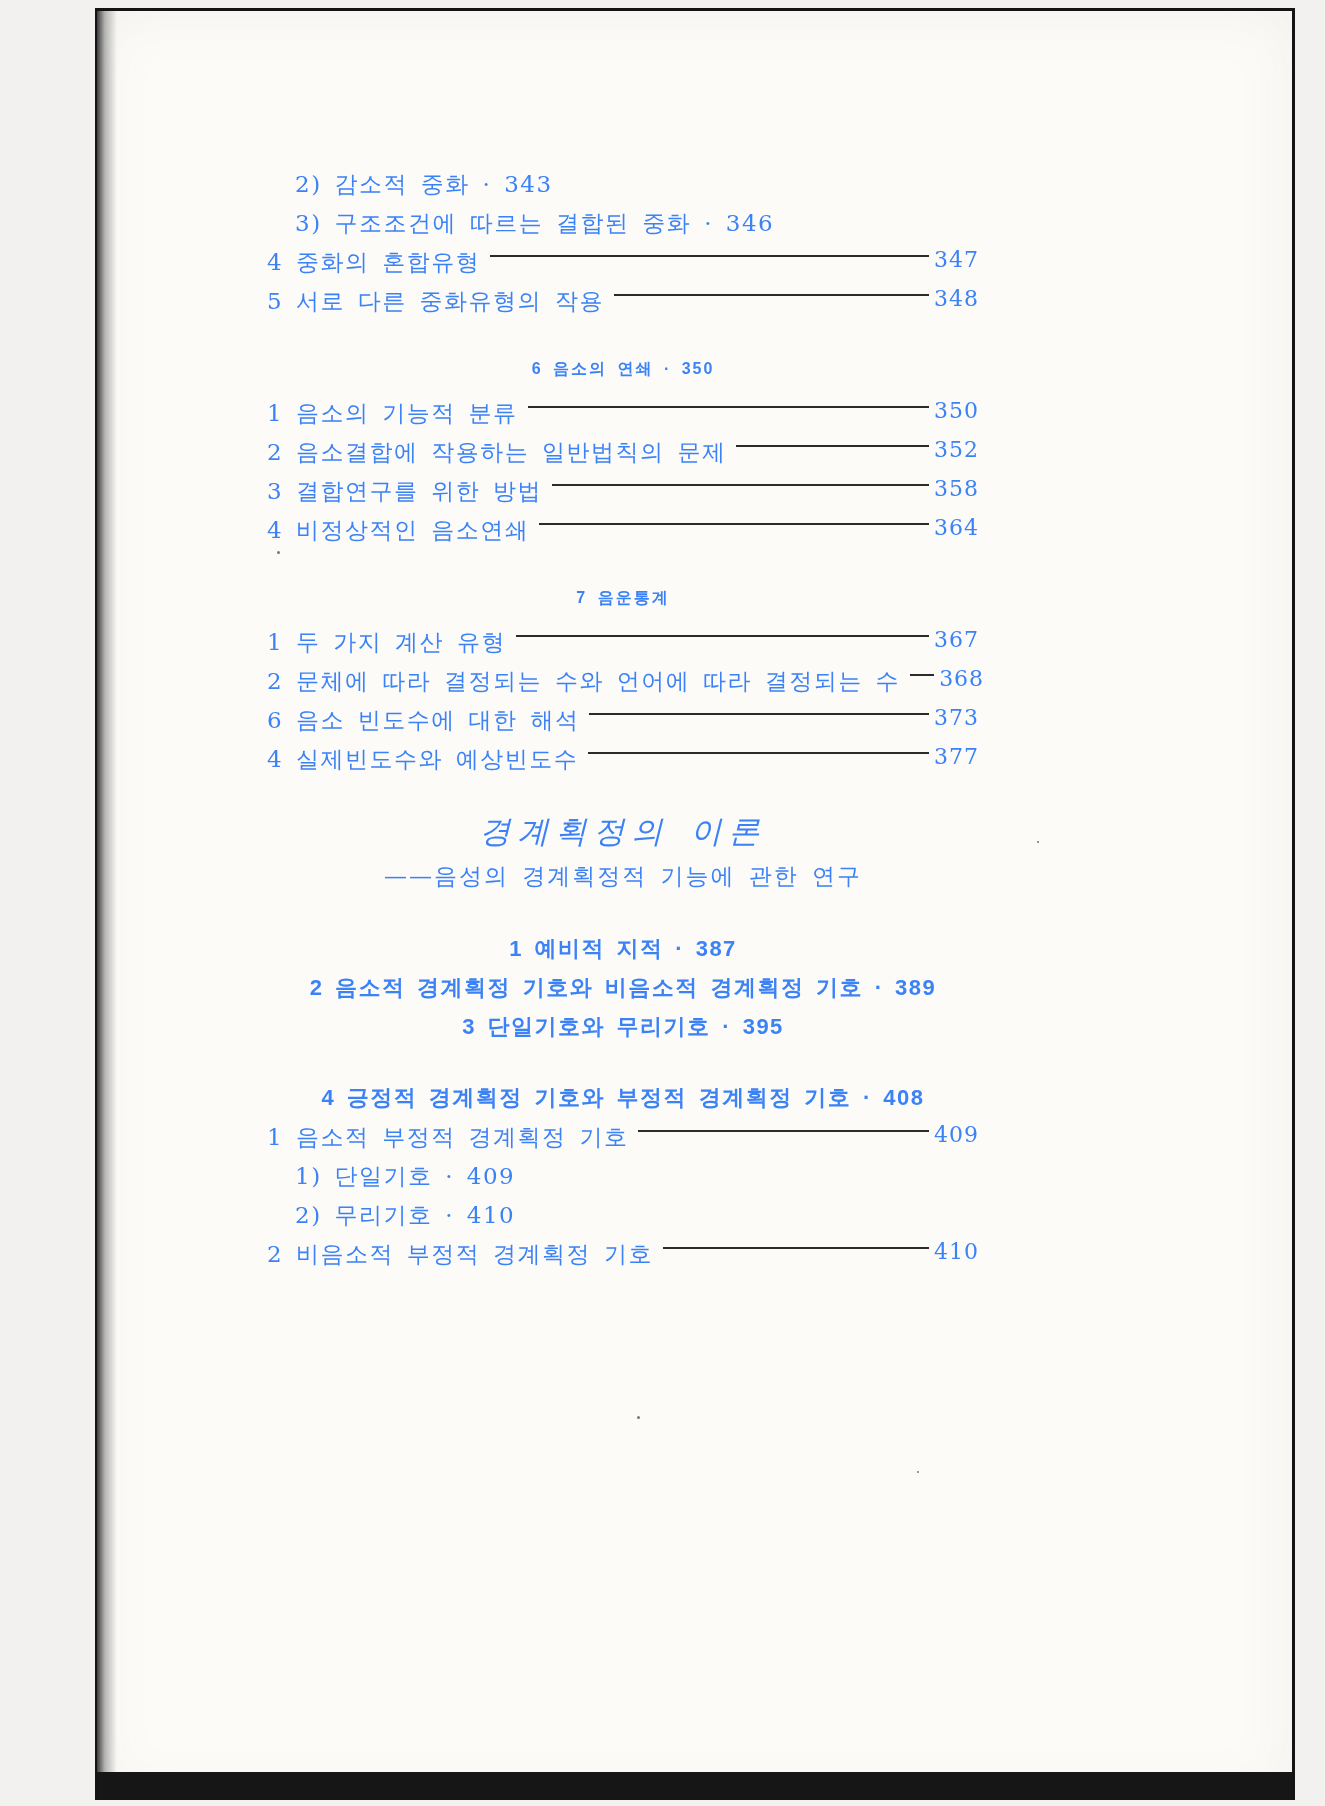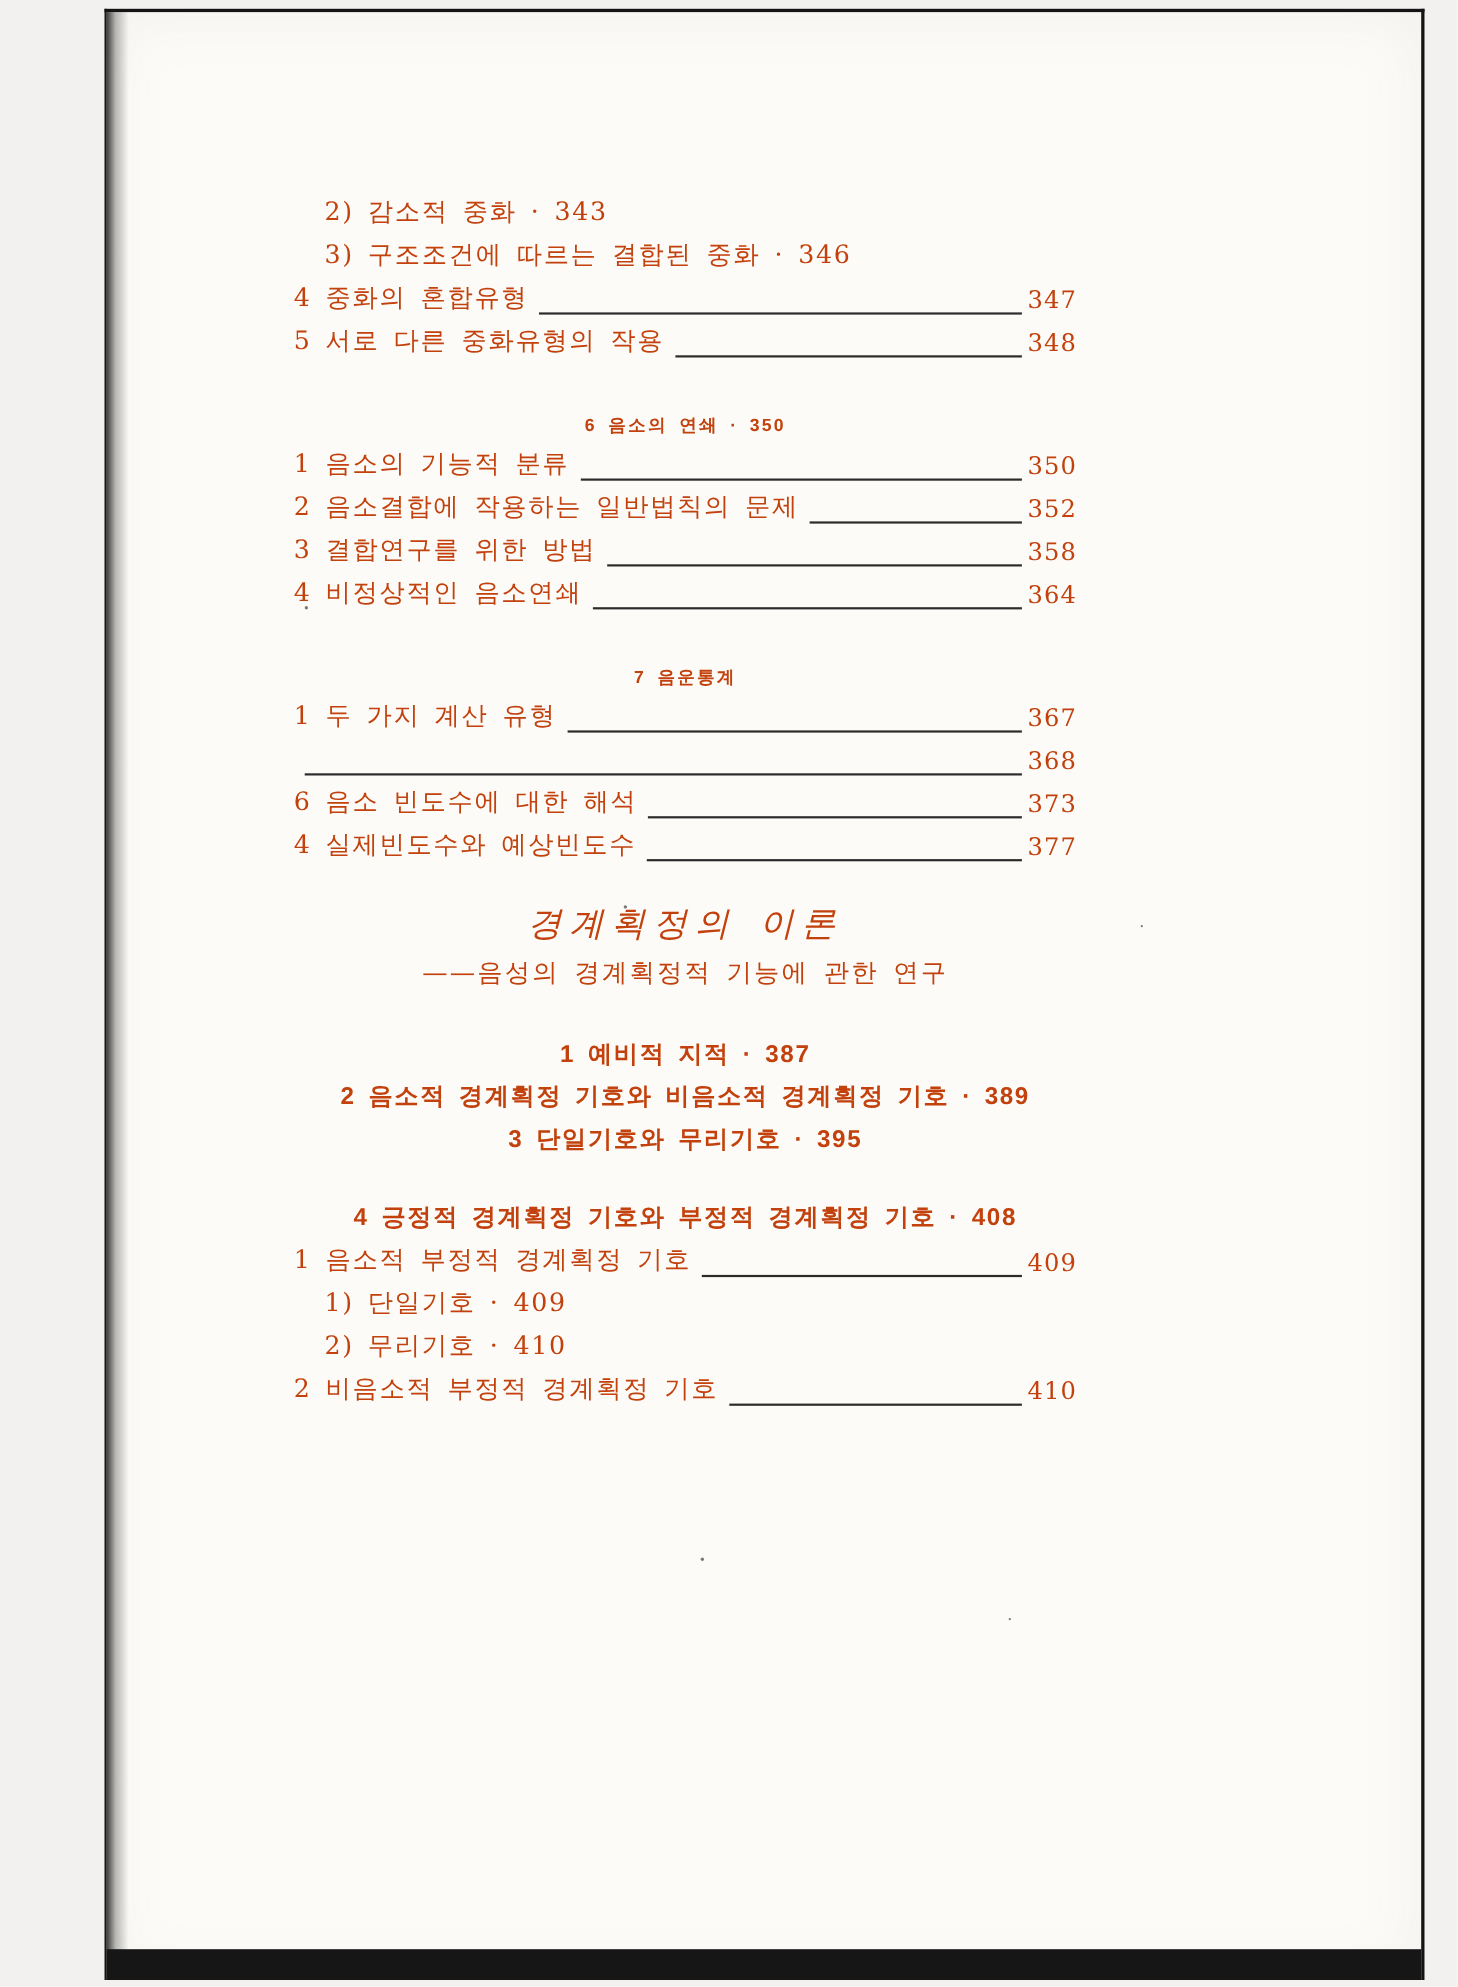--- a/index.html
+++ b/index.html
@@ -33,25 +33,25 @@
     background:#161616;
   }
   .content {
     position:absolute;
     left:170px; top:158px;
     width:712px;
     color:#1c1c1c;
   }
   .row {
     display:flex;
-    align-items:flex-end;
+    align-items:flex-start;
     height:39px;
     font-size:23px;
     letter-spacing:1.5px;
-    color:#c2410c;
+    color:#3b82f6;
     word-spacing:4px;
   }
   .row .lbl { white-space:nowrap; }
   .row.sub { padding-left:28px; }
   .leader {
     flex:1;
     height:2px;
     background:#2b2b2b;
     margin:8px 5px 0 10px;
     min-width:24px;
@@ -155,20 +155,21 @@
         <span class="lbl">7 음운통계</span>
       </div>
 
       <div class="row entry">
         <span class="lbl">1 두 가지 계산 유형</span>
         <span class="leader"></span>
         <span class="pg">367</span>
       </div>
 
       <div class="row entry">
+        <span class="lbl">2 문체에 따라 결정되는 수와 언어에 따라 결정되는 수</span>
         <span class="leader"></span>
         <span class="pg">368</span>
       </div>
 
       <div class="row entry">
         <span class="lbl">6 음소 빈도수에 대한 해석</span>
         <span class="leader"></span>
         <span class="pg">373</span>
       </div>
 

